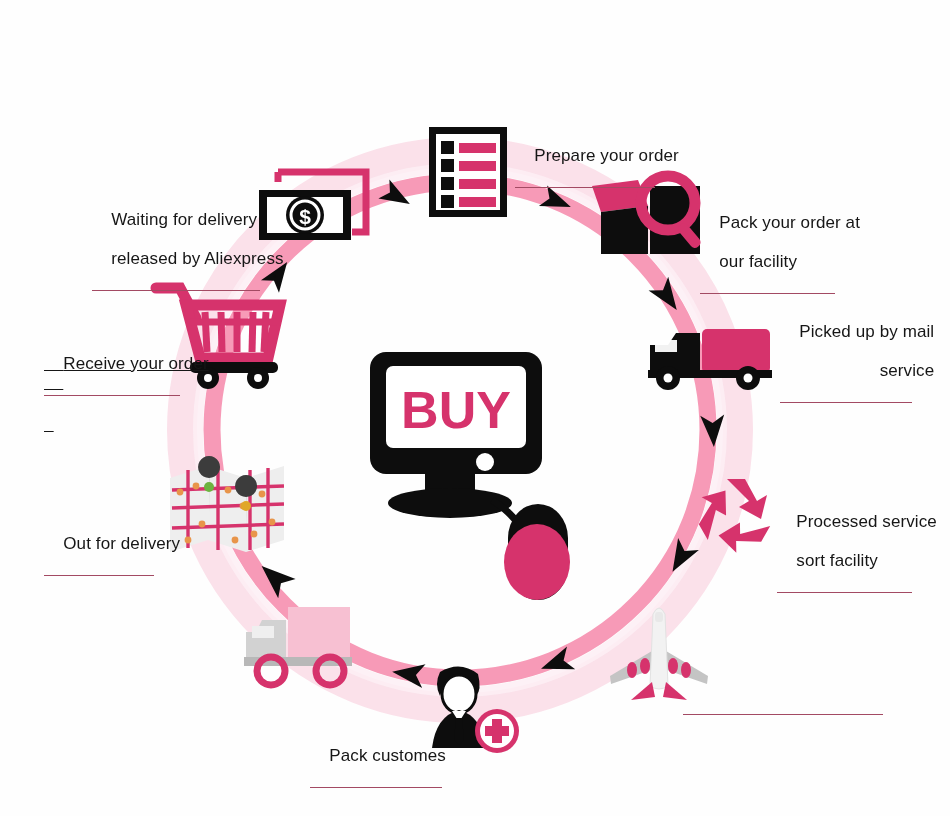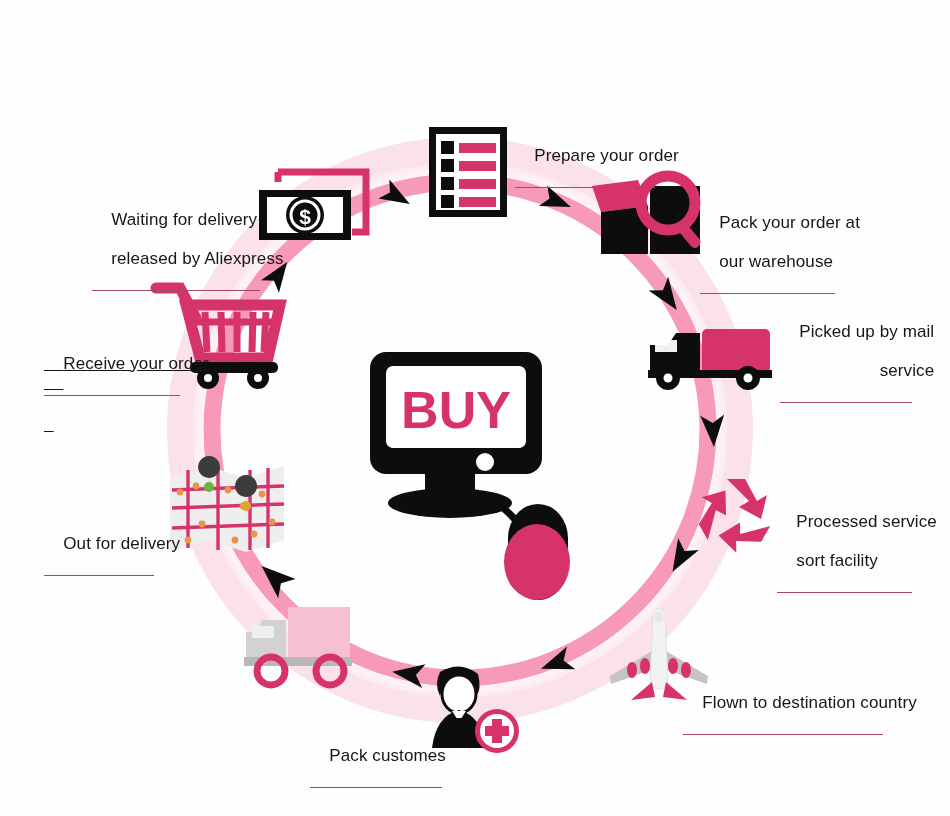--- a/index.html
+++ b/index.html
@@ -259,38 +259,37 @@
 
   </svg>
 
   <div class="lbl two" style="left:515px;top:126px;text-align:center;">
     <span>Prepare your order</span>
     <span class="ul" style="width:140px;"></span>
   </div>
 
   <div class="lbl two" style="left:700px;top:193px;">
     <span>Pack your order at</span><br>
-    <span>our warehouse</span>
+    <span>our facility</span>
     <span class="ul" style="width:135px;"></span>
   </div>
 
   <div class="lbl two" style="left:780px;top:302px;text-align:right;">
     <span>Picked up by mail</span><br>
     <span>service</span>
     <span class="ul" style="width:132px;"></span>
   </div>
 
   <div class="lbl two" style="left:777px;top:492px;">
     <span>Processed service</span><br>
     <span>sort facility</span>
     <span class="ul" style="width:135px;"></span>
   </div>
 
   <div class="lbl" style="left:683px;top:673px;">
-    <span>Flown to destination country</span>
     <span class="ul" style="width:200px;"></span>
   </div>
 
   <div class="lbl" style="left:310px;top:726px;">
     <span>Pack customes</span>
     <span class="ul" style="width:132px;"></span>
   </div>
 
 
   <div class="lbl" style="left:44px;top:514px;text-align:center;">

